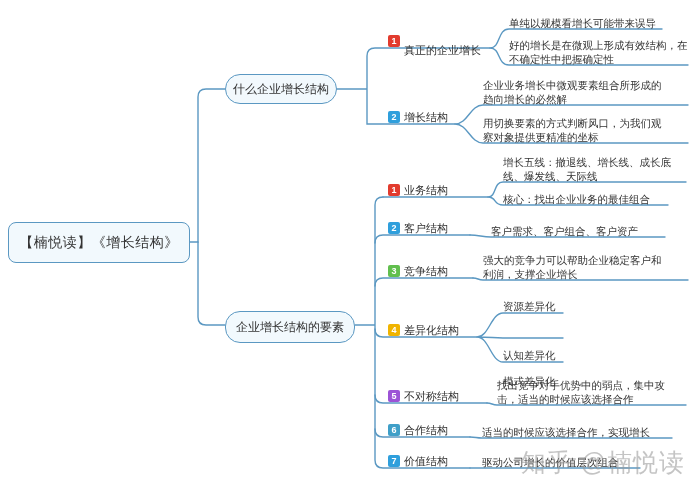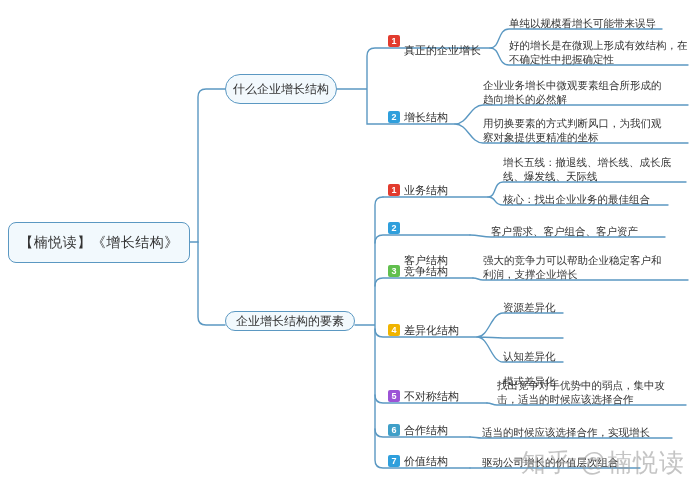--- a/index.html
+++ b/index.html
@@ -63,62 +63,62 @@
     <path d="M 470 468 H 640"></path>
   </svg>
 
   <div class="node pill" style="left:225px;top:74px;width:112px;height:30px;">
     <span>什么企业增长结构</span>
   </div>
 
   <div class="node rootbox" style="left:8px;top:222px;width:182px;height:41px;">
     <span>【楠悦读】《增长结构》</span>
   </div>
-  <div class="node pill" style="left:225px;top:311px;width:130px;height:20px;">
+  <div class="node pill" style="left:225px;top:311px;width:130px;height:32px;">
     <span>企业增长结构的要素</span>
   </div>
 
   <span class="badge c-red" style="left:388px;top:35px;">1</span>
   <span class="sublabel" style="left:404px;top:44px;">真正的企业增长</span>
 
   <span class="badge c-blue" style="left:388px;top:111px;">2</span>
   <span class="sublabel" style="left:404px;top:111px;">增长结构</span>
 
   <div class="leaf one" style="left:509px;top:16px;">单纯以规模看增长可能带来误导</div>
   <div class="leaf" style="left:509px;top:38px;width:186px;">好的增长是在微观上形成有效结构，在不确定性中把握确定性</div>
   <div class="leaf" style="left:483px;top:116px;width:186px;">用切换要素的方式判断风口，为我们观察对象提供更精准的坐标</div>
   <div class="leaf" style="left:483px;top:78px;width:186px;">企业业务增长中微观要素组合所形成的趋向增长的必然解</div>
 
   <span class="badge c-red" style="left:388px;top:184px;">1</span>
   <span class="sublabel" style="left:404px;top:184px;">业务结构</span>
 
   <span class="badge c-blue" style="left:388px;top:222px;">2</span>
-  <span class="sublabel" style="left:404px;top:222px;margin-top:32px;">客户结构</span>
+  <span class="sublabel" style="left:404px;top:222px;">客户结构</span>
 
   <span class="badge c-green" style="left:388px;top:265px;">3</span>
   <span class="sublabel" style="left:404px;top:265px;">竞争结构</span>
 
   <span class="badge c-yellow" style="left:388px;top:324px;">4</span>
   <span class="sublabel" style="left:404px;top:324px;">差异化结构</span>
 
   <span class="badge c-purple" style="left:388px;top:390px;">5</span>
   <span class="sublabel" style="left:404px;top:390px;">不对称结构</span>
 
   <span class="badge c-teal" style="left:388px;top:424px;">6</span>
   <span class="sublabel" style="left:404px;top:424px;">合作结构</span>
 
   <span class="badge c-blue" style="left:388px;top:455px;">7</span>
   <span class="sublabel" style="left:404px;top:455px;">价值结构</span>
 
   <div class="leaf" style="left:503px;top:155px;width:176px;">增长五线：撤退线、增长线、成长底线、爆发线、天际线</div>
   <div class="leaf one" style="left:503px;top:192px;">核心：找出企业业务的最佳组合</div>
   <div class="leaf one" style="left:491px;top:224px;">客户需求、客户组合、客户资产</div>
   <div class="leaf" style="left:483px;top:253px;width:186px;">强大的竞争力可以帮助企业稳定客户和利润，支撑企业增长</div>
-  <div class="leaf one" style="left:503px;top:300px;">资源差异化</div>
+  <div class="leaf one" style="left:503px;top:300px;font-family:Liberation Serif, serif;">资源差异化</div>
   <div class="leaf one" style="left:503px;top:342px;margin-top:32px;">模式差异化</div>
-  <div class="leaf one" style="left:503px;top:349px;">认知差异化</div>
+  <div class="leaf one" style="left:503px;top:349px;font-family:Liberation Serif, serif;">认知差异化</div>
   <div class="leaf" style="left:497px;top:378px;width:172px;">找出竞争对手优势中的弱点，集中攻击，适当的时候应该选择合作</div>
   <div class="leaf one" style="left:482px;top:425px;">适当的时候应该选择合作，实现增长</div>
   <div class="leaf one" style="left:482px;top:455px;">驱动公司增长的价值层次组合</div>
 
   <div class="watermark">知乎 @楠悦读</div>
 
 </div>
 
 </body></html>

